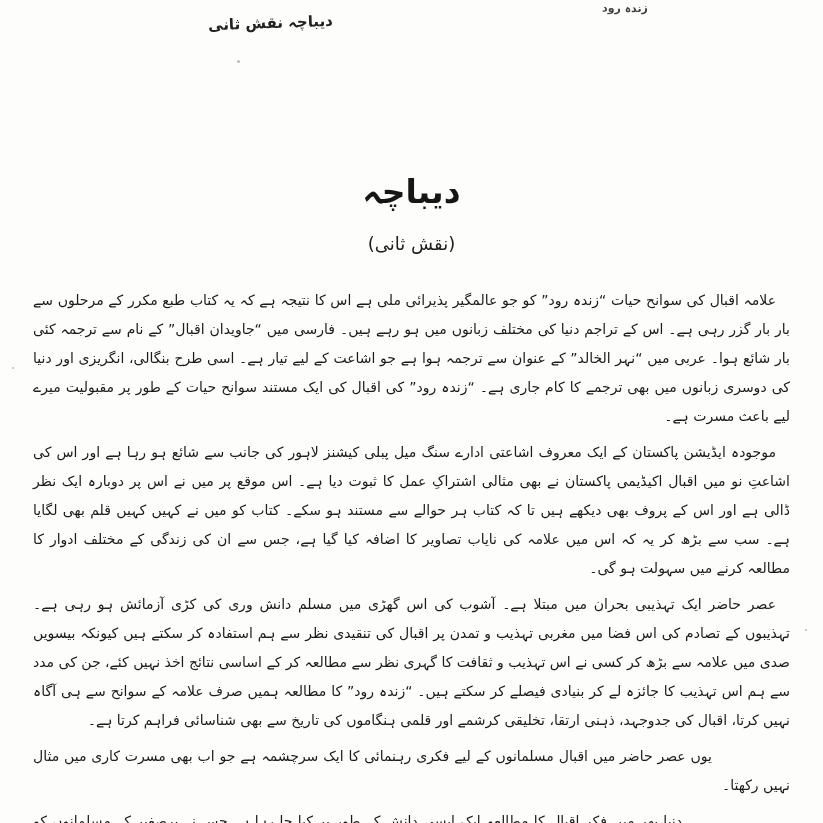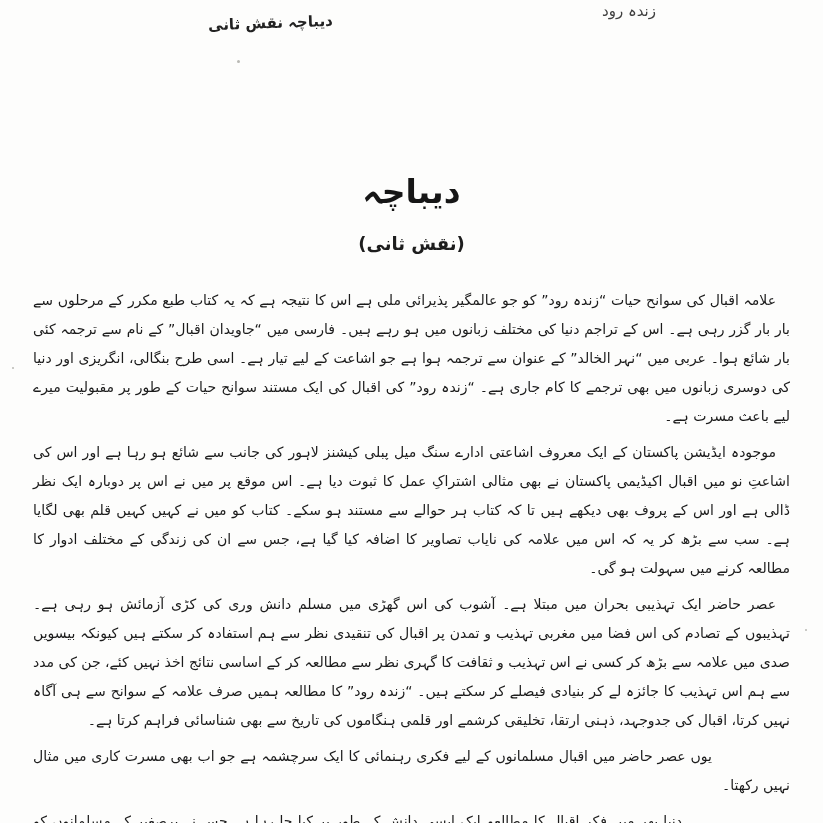--- a/index.html
+++ b/index.html
@@ -13,30 +13,30 @@
     background:#fdfdfc;color:#1c1c1c;
   }
   
   .hdr-left{
     position:absolute;top:14px;left:208px;
     font-size:15px;font-weight:bold;color:#222;
     transform:rotate(-2deg);direction:rtl;
   }
   .hdr-right{
     position:absolute;top:2px;left:602px;
-    font-size:15px;color:#3f3f3f;direction:rtl;
+    font-size:11px;color:#3f3f3f;direction:rtl;font-weight:bold;
   }
   
   .title-wrap{position:absolute;top:172px;left:0;width:100%;text-align:center;}
   .title-main{
     font-size:33px;font-weight:bold;color:#161616;
     letter-spacing:1px;direction:rtl;
   }
   .title-sub{
-    margin-top:22px;font-size:18px;font-weight:bold;
+    margin-top:22px;font-size:18px;font-weight:normal;
     color:#1d1d1d;direction:rtl;
   }
   
   .body-text{
     position:absolute;top:286px;left:33px;width:757px;
     direction:rtl;text-align:justify;
     font-size:14px;line-height:29px;color:#1b1b1b;
   }
   .body-text p{margin:0 0 7px 0;text-indent:14px;}
   .body-text p.indent-lg{text-indent:78px;}

